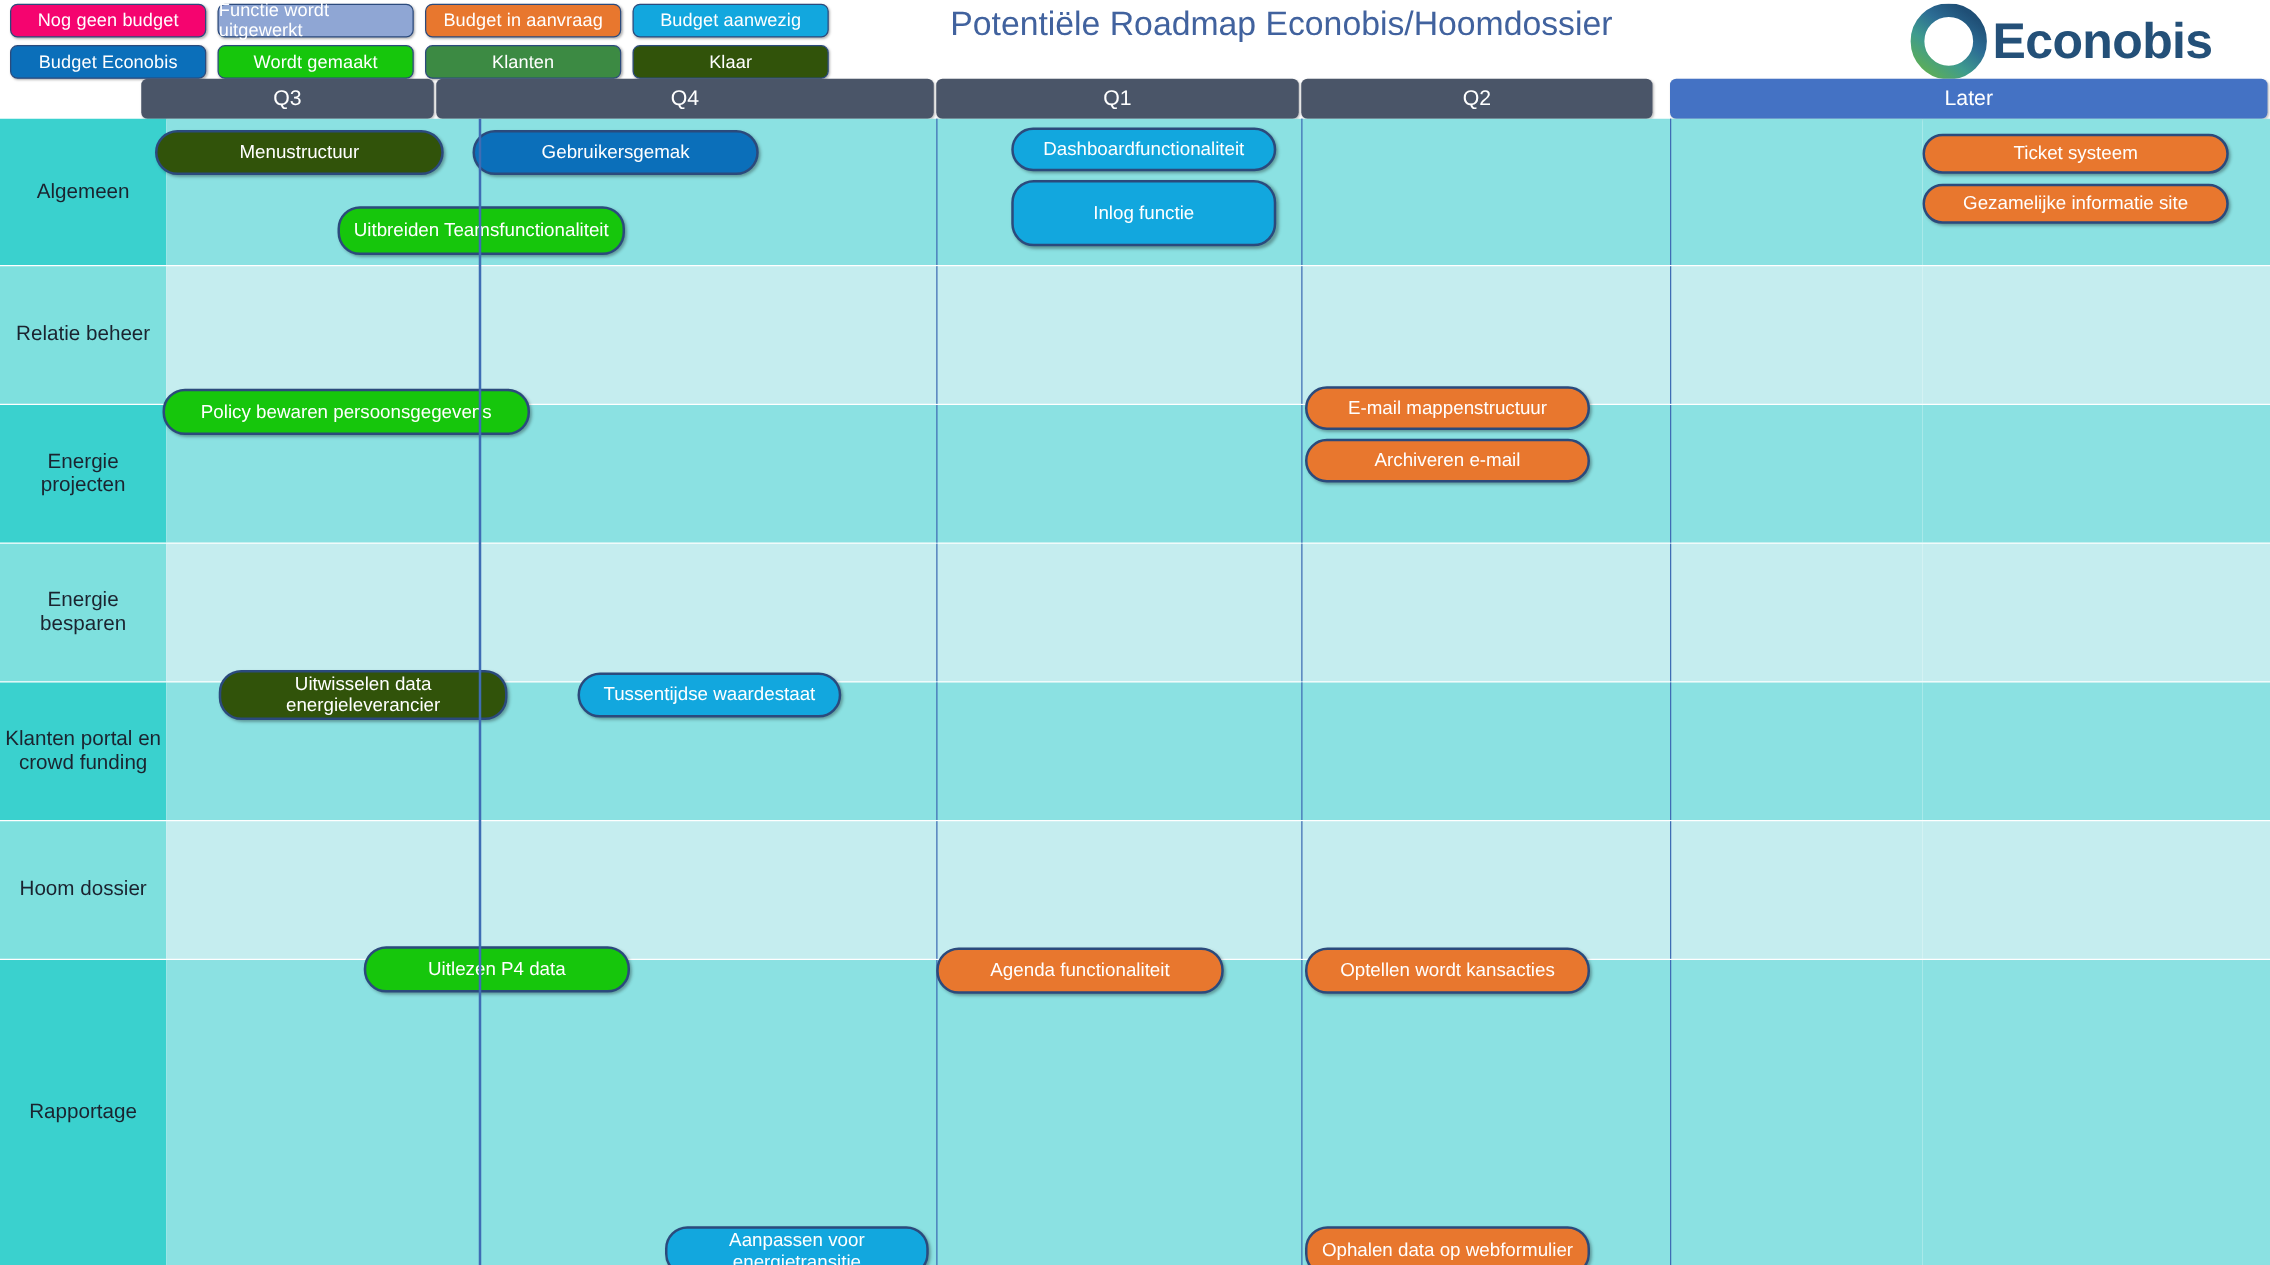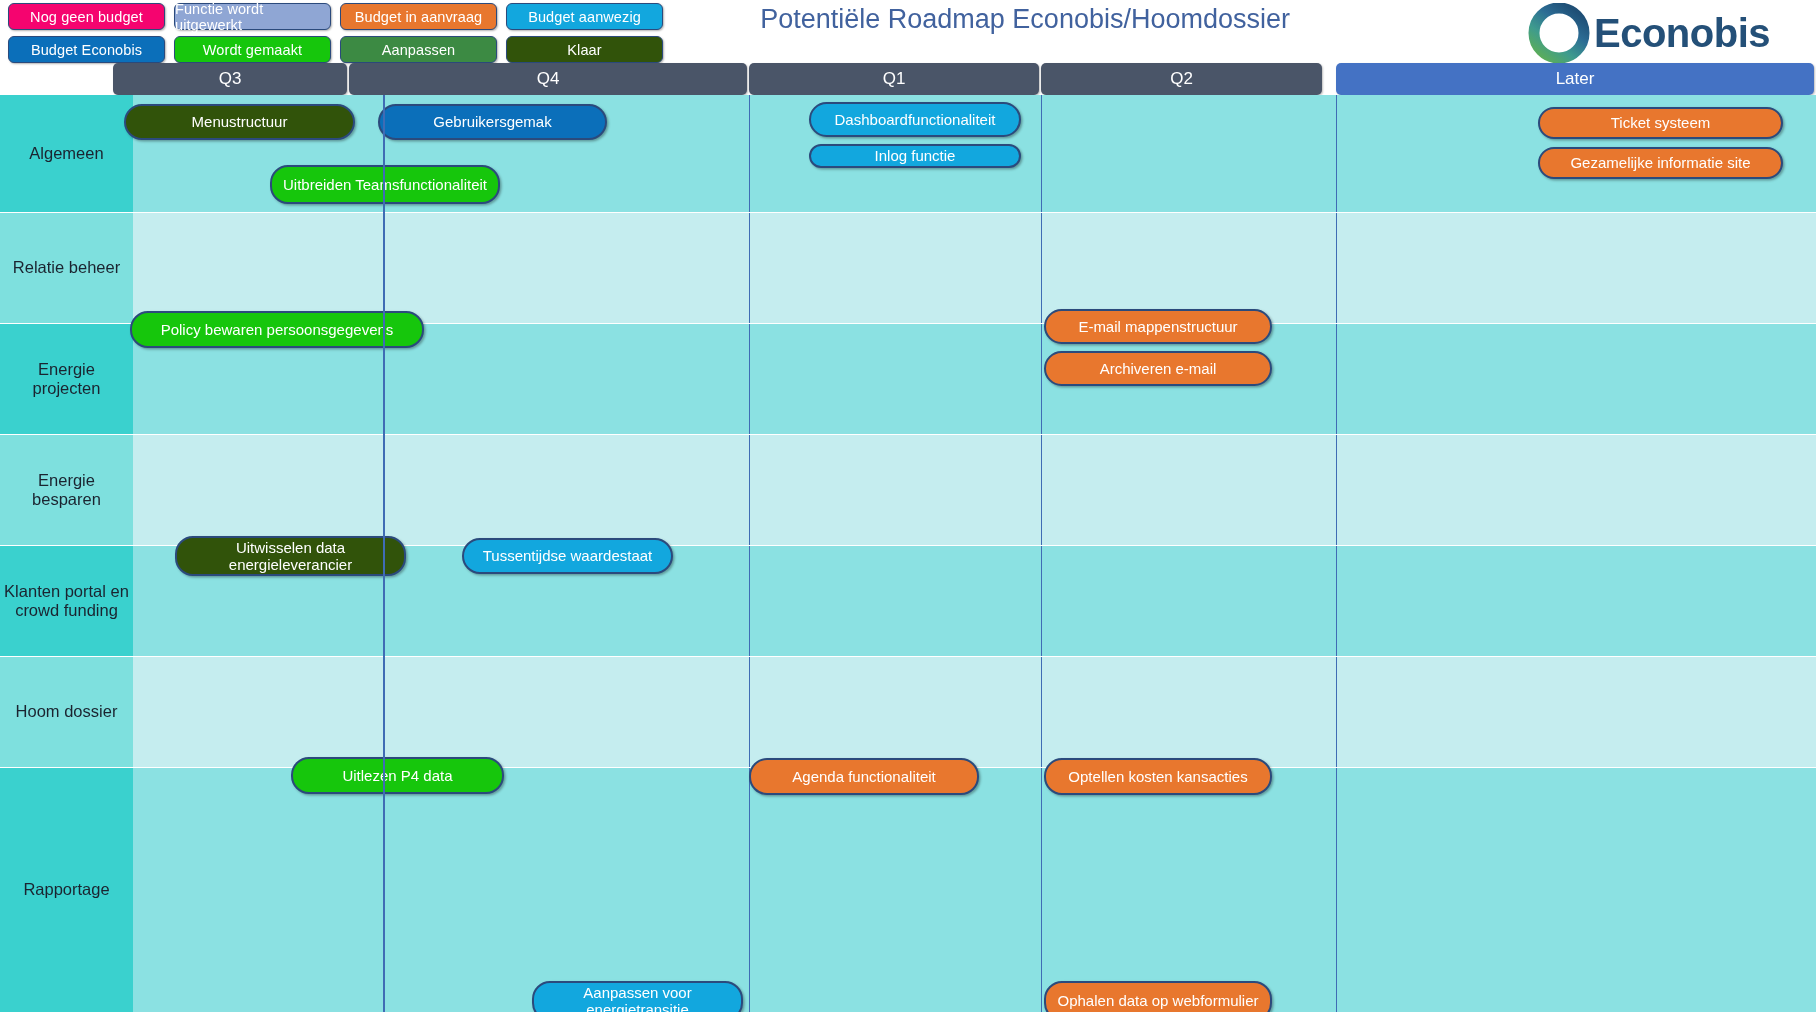--- a/index.html
+++ b/index.html
@@ -110,21 +110,21 @@
         </div>
       </div>
       <div class="legend-row">
         <div class="legend-chip" style="background: rgb(11, 111, 186);">
           <span>Budget Econobis</span>
         </div>
         <div class="legend-chip" style="background: rgb(22, 198, 12);">
           <span>Wordt gemaakt</span>
         </div>
         <div class="legend-chip" style="background: rgb(60, 138, 67);">
-          <span>Aanpassen</span>
+          <span>Klanten</span>
         </div>
         <div class="legend-chip" style="background: rgb(49, 83, 10);">
           <span>Klaar</span>
         </div>
       </div>
     </div>
 
   <div class="title">Potentiële Roadmap Econobis/Hoomdossier</div>
 
   <div class="logo">
@@ -273,21 +273,21 @@
       </div>
       <div class="bar" style="background: rgb(11, 111, 186); left: 378px; top: 9px; width: 229px; height: 36px;">
         <span>Gebruikersgemak</span>
       </div>
       <div class="bar" style="background: rgb(22, 198, 12); left: 270px; top: 70px; width: 230px; height: 39px;">
         <span>Uitbreiden Teamsfunctionaliteit</span>
       </div>
       <div class="bar" style="background: rgb(18, 167, 222); left: 809px; top: 7px; width: 212px; height: 35px;">
         <span>Dashboardfunctionaliteit</span>
       </div>
-      <div class="bar" style="background: rgb(18, 167, 222); left: 809px; top: 49px; width: 212px; height: 24px;">
+      <div class="bar" style="background: rgb(18, 167, 222); left: 809px; top: 49px; width: 212px; height: 53px;">
         <span>Inlog functie</span>
       </div>
       <div class="bar" style="background: rgb(232, 119, 46); left: 1538px; top: 12px; width: 245px; height: 32px;">
         <span>Ticket systeem</span>
       </div>
       <div class="bar" style="background: rgb(232, 119, 46); left: 1538px; top: 52px; width: 245px; height: 32px;">
         <span>Gezamelijke informatie site</span>
       </div>
       <div class="bar" style="background: rgb(22, 198, 12); left: 130px; top: 216px; width: 294px; height: 37px;">
         <span>Policy bewaren persoonsgegevens</span>
@@ -304,21 +304,21 @@
       <div class="bar" style="background: rgb(18, 167, 222); left: 462px; top: 443px; width: 211px; height: 36px;">
         <span>Tussentijdse waardestaat</span>
       </div>
       <div class="bar" style="background: rgb(22, 198, 12); left: 291px; top: 662px; width: 213px; height: 37px;">
         <span>Uitlezen P4 data</span>
       </div>
       <div class="bar" style="background: rgb(232, 119, 46); left: 749px; top: 663px; width: 230px; height: 37px;">
         <span>Agenda functionaliteit</span>
       </div>
       <div class="bar" style="background: rgb(232, 119, 46); left: 1044px; top: 663px; width: 228px; height: 37px;">
-        <span>Optellen kosten kansacties</span>
+        <span>Optellen wordt kansacties</span>
       </div>
       <div class="bar" style="background: rgb(18, 167, 222); left: 532px; top: 886px; width: 211px; height: 40px;">
         <span>Aanpassen voor energietransitie</span>
       </div>
       <div class="bar" style="background: rgb(232, 119, 46); left: 1044px; top: 886px; width: 228px; height: 40px;">
         <span>Ophalen data op webformulier</span>
       </div>
     </div>
 
   <div class="today" id="today" style="left: 383px;"></div>

